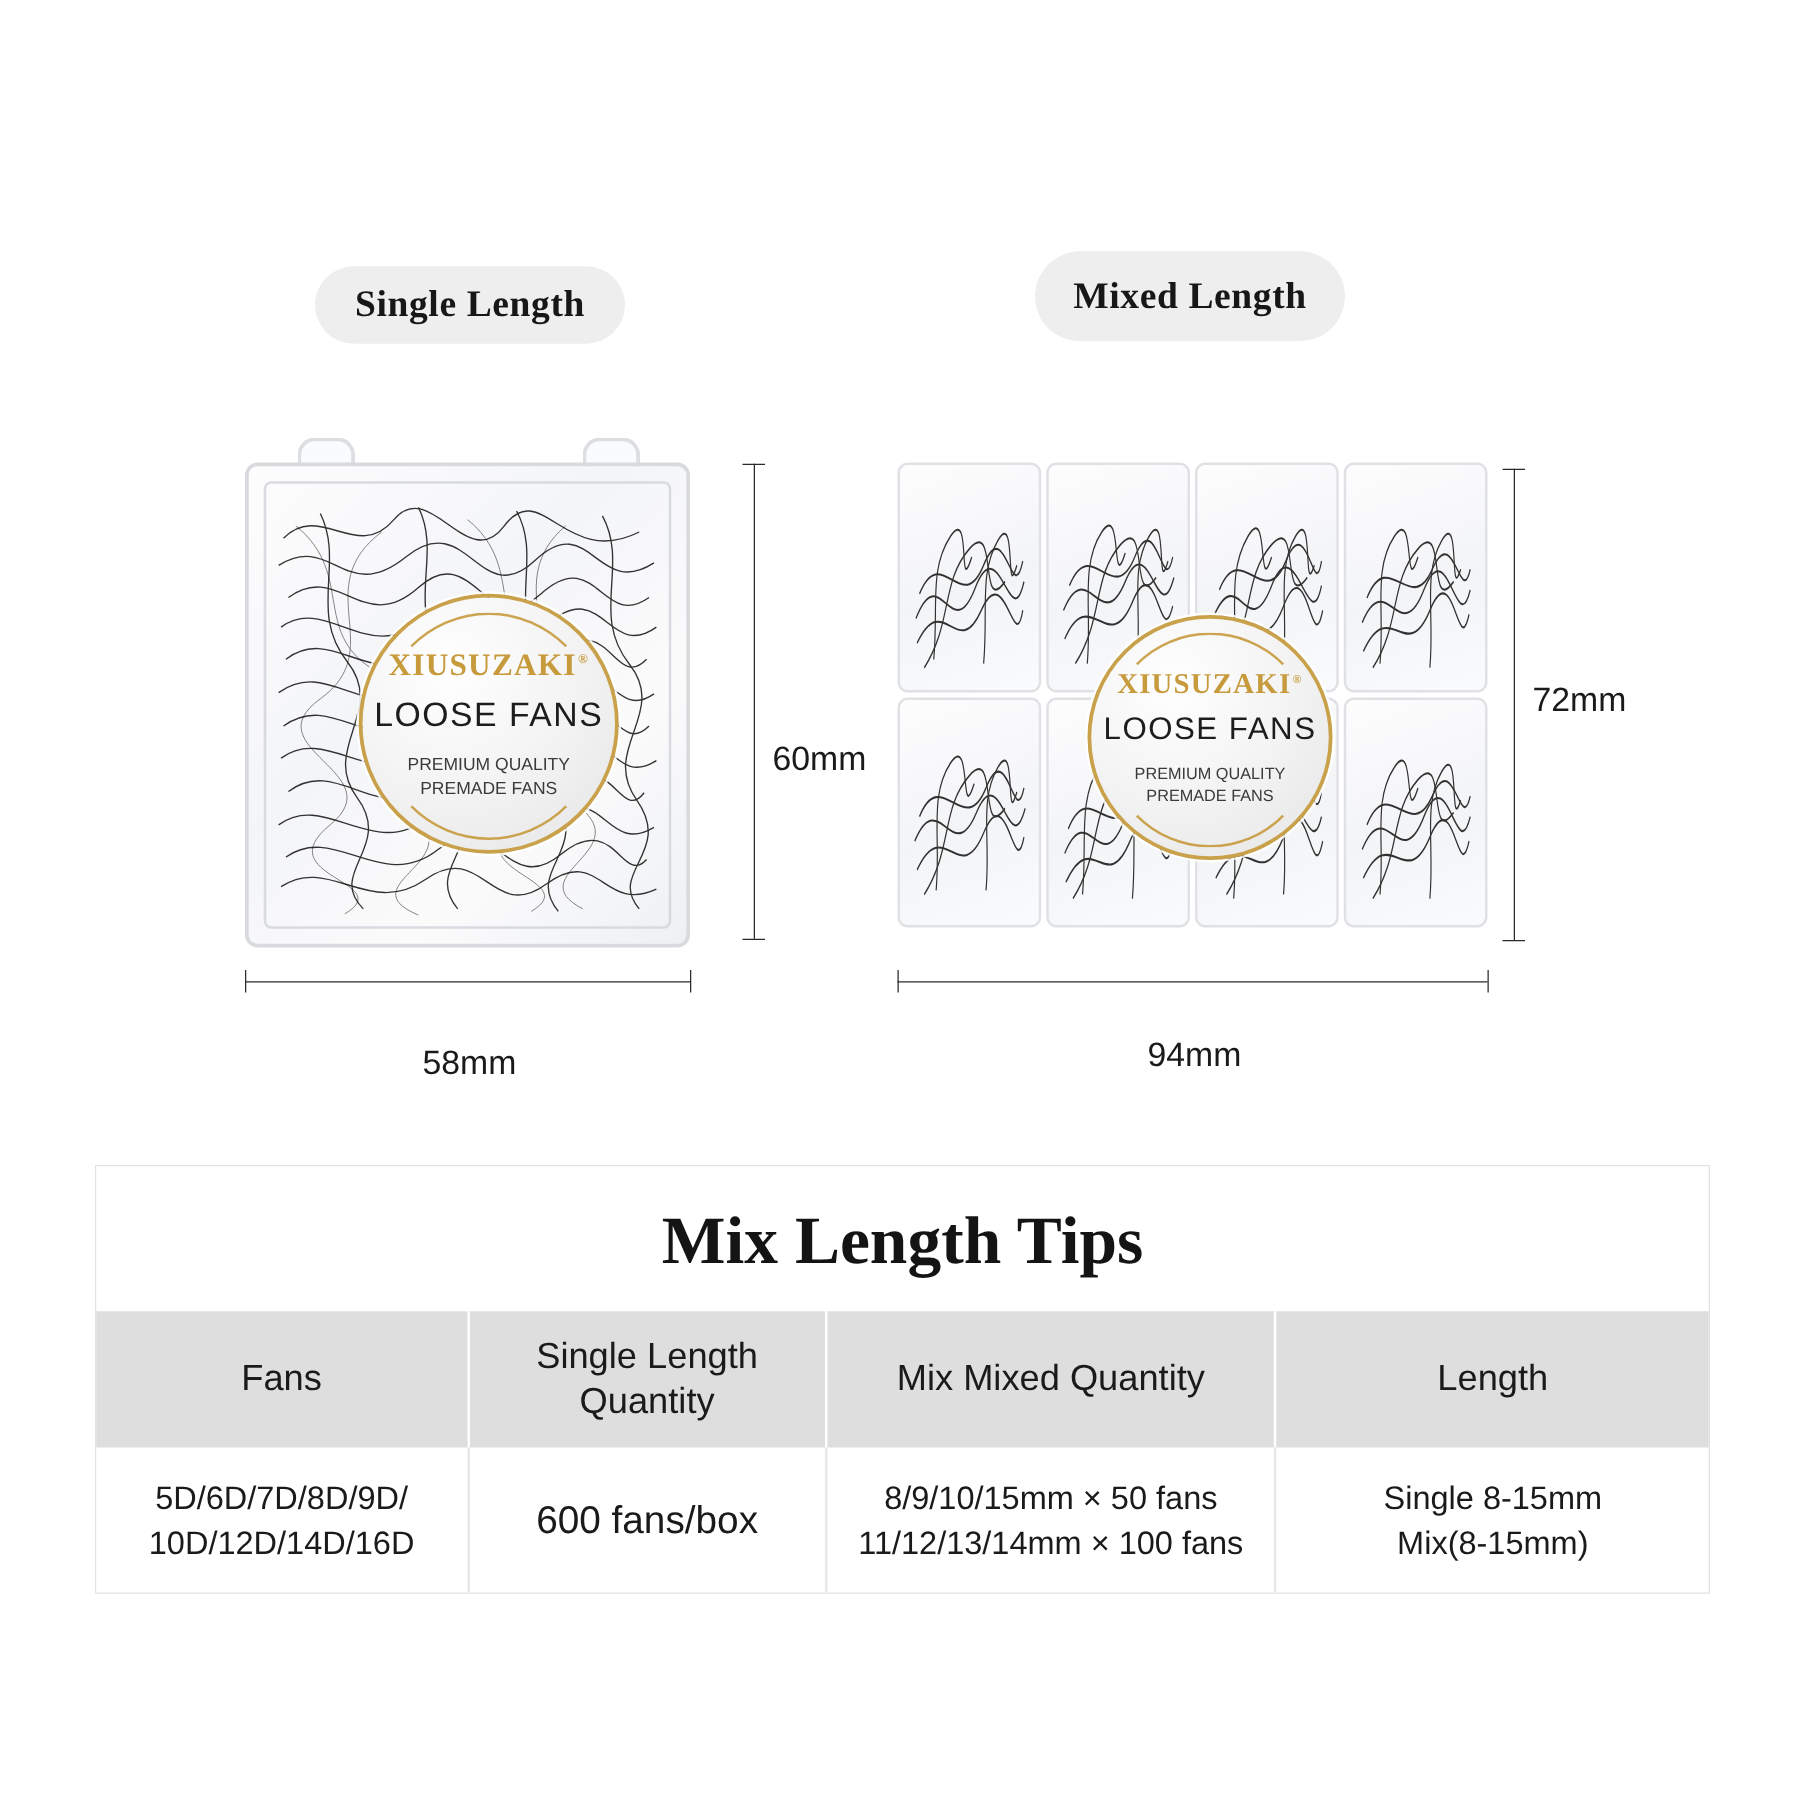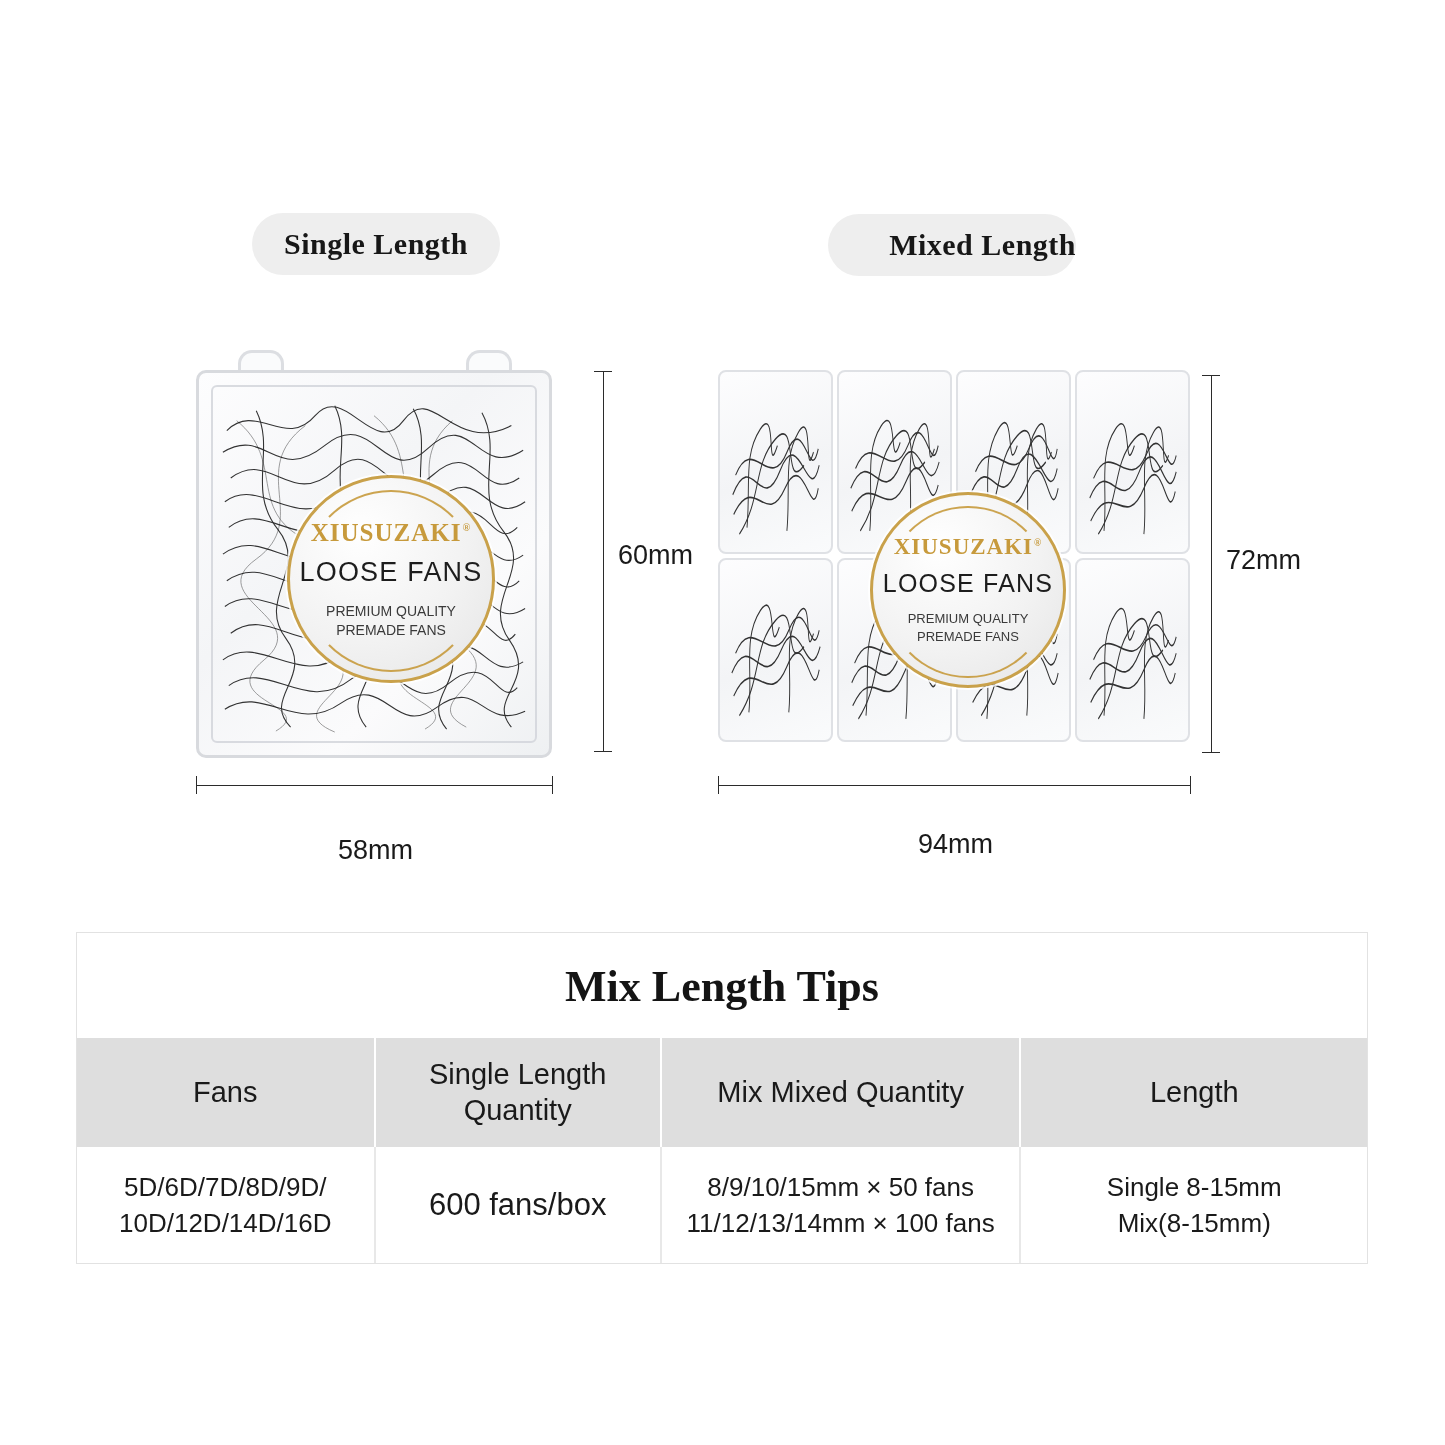--- a/index.html
+++ b/index.html
@@ -24,21 +24,21 @@
     display: flex;
     align-items: center;
     justify-content: center;
     font-family: "Liberation Serif", serif;
     font-size: 30px;
     font-weight: 700;
     letter-spacing: 0.5px;
     color: #171717;
   }
   #badge-single { left: 252px; top: 213px; width: 248px; height: 62px; }
-  #badge-mixed  { left: 828px; top: 214px; width: 248px; height: 62px; justify-content: flex-end; }
+  #badge-mixed  { left: 828px; top: 201px; width: 248px; height: 72px; }
 
   
   .product { position: absolute; }
 
   
   #single-product { left: 196px; top: 350px; width: 358px; height: 410px; }
   .box-single {
     position: absolute;
     left: 0; top: 20px;
     width: 356px; height: 388px;
@@ -188,21 +188,21 @@
     position: absolute;
     left: 76px; top: 932px;
     width: 1292px;
     border: 1px solid #e2e2e2;
     background: #ffffff;
     box-sizing: border-box;
   }
   .table-title {
     text-align: center;
     font-family: "Liberation Serif", serif;
-    font-size: 44px;
+    font-size: 54px;
     font-weight: 700;
     color: #141414;
     padding: 28px 0 26px;
   }
   table {
     border-collapse: collapse;
     width: 100%;
     table-layout: fixed;
   }
   thead th {
@@ -284,21 +284,21 @@
     <div class="sticker-sub">
       <div>PREMIUM QUALITY</div>
       <div>PREMADE FANS</div>
     </div>
   </div>
 </div>
 
 <div class="vline" style="left:603px; top:371px; height:380px;"></div>
 <div class="cap-v" style="left:594px; top:371px;"></div>
 <div class="cap-v" style="left:594px; top:751px;"></div>
-<div class="dim-label" style="left:618px; top:540px;">60mm</div>
+<div class="dim-label" style="left:618px; top:592px;">60mm</div>
 
 <div class="hline" style="left:196px; top:785px; width:356px;"></div>
 <div class="cap-h" style="left:196px; top:776px;"></div>
 <div class="cap-h" style="left:552px; top:776px;"></div>
 <div class="dim-label" style="left:338px; top:835px;">58mm</div>
 
 <div class="product" id="mixed-product">
   <div class="tray">
     <div class="cell">
       <div class="lashes">

